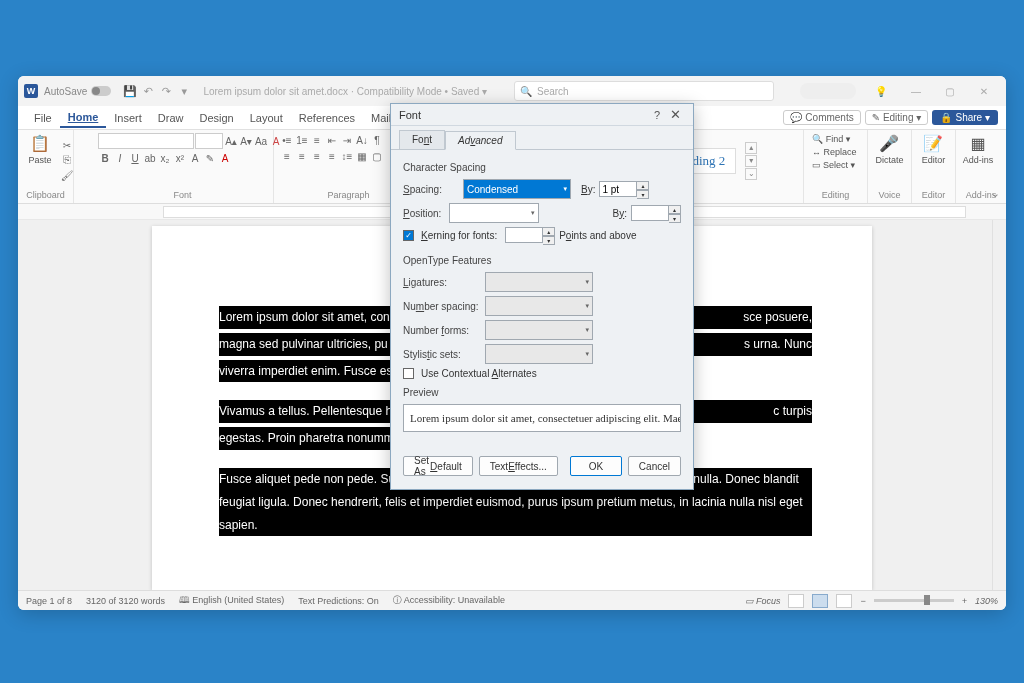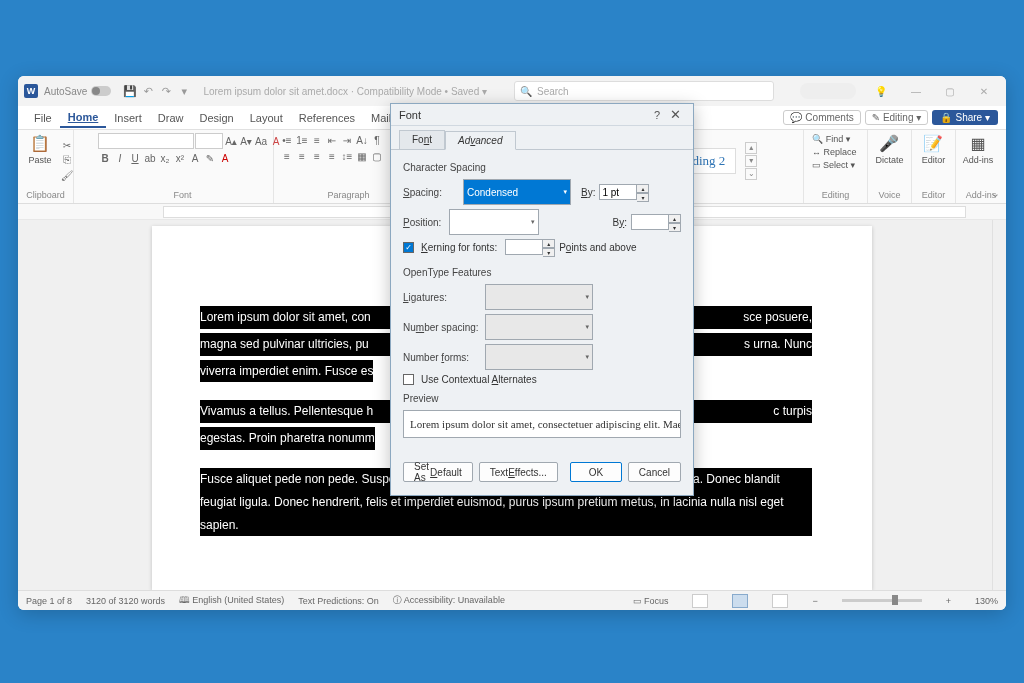--- a/index.html
+++ b/index.html
@@ -46,48 +46,48 @@
 .edit-col { display: flex; flex-direction: column; gap: 1px; font-size: 9px; color: #555; }
 .edit-col div { padding: 1px 2px; white-space: nowrap; }
 .ribbon-collapse { position: absolute; right: 6px; bottom: 3px; font-size: 11px; color: #888; }
 
 
 .ruler { height: 16px; background: #f8f8f8; border-bottom: 1px solid #e8e8e8; font-size: 7px; color: #aaa; position: relative; }
 .ruler-inner { position: absolute; left: 145px; right: 40px; top: 2px; height: 12px; background: #fff; border: 1px solid #ddd; }
 
 
 .doc-area { flex: 1; background: #f0f0f0; overflow: hidden; position: relative; display: flex; justify-content: center; }
-.page { width: 720px; background: #fff; margin-top: 6px; box-shadow: 0 1px 4px rgba(0,0,0,0.2); padding: 80px 60px 10px 48px; position: relative; text-decoration: underline; }
+.page { width: 720px; background: #fff; margin-top: 6px; box-shadow: 0 1px 4px rgba(0,0,0,0.2); padding: 80px 60px 10px 67px; position: relative; text-decoration: underline; }
 .hl-text { display: block; background: #000; color: #fff; font-family: Georgia, serif; font-size: 12px; line-height: 1.9; padding: 0; margin-bottom: 4px; }
 .hl-text span { background: #000; }
 .para { margin-bottom: 14px; }
 .scrollbar-v { position: absolute; right: 0; top: 0; bottom: 0; width: 14px; background: #f0f0f0; border-left: 1px solid #e0e0e0; }
 
 
 .statusbar { height: 20px; background: #f3f3f3; border-top: 1px solid #ddd; display: flex; align-items: center; font-size: 9px; color: #666; padding: 0 8px; gap: 14px; }
-.status-right { margin-left: auto; display: flex; align-items: center; gap: 24px; }
+.status-right { margin-left: auto; display: flex; align-items: center; gap: 8px; font-style: italic; }
 .view-btn { width: 16px; height: 14px; border: 1px solid #ccc; background: #fff; }
 .view-btn.active { background: #cde; border-color: #8ac; }
 .zoom-slider { width: 80px; height: 3px; background: #ccc; position: relative; }
 .zoom-slider::after { content: ""; position: absolute; width: 6px; height: 10px; background: #888; top: -4px; left: 50px; }
 
 
 .dialog { position: absolute; left: 390px; top: 103px; width: 304px; background: #eef1f4; border: 1px solid #8ca8c0; box-shadow: 0 4px 16px rgba(0,0,0,0.25); font-size: 10px; color: #333; z-index: 100; }
 .dlg-title { height: 22px; background: #eef1f4; display: flex; align-items: center; padding: 0 8px; border-bottom: 1px solid #d0d8e0; }
 .dlg-title-txt { flex: 1; font-size: 11px; }
 .dlg-x { font-size: 13px; color: #555; padding: 0 4px; cursor: pointer; }
 .dlg-help { font-size: 11px; color: #555; padding: 0 6px; }
 .dlg-tabs { display: flex; padding: 4px 8px 0 8px; gap: 0; }
 .dlg-tab { padding: 3px 12px; border: 1px solid #c0c8d0; border-bottom: none; background: #e4e8ec; font-size: 10px; }
 .dlg-tab.active { background: #eef1f4; border-bottom: 1px solid #eef1f4; position: relative; top: 1px; font-style: italic; }
 .dlg-body { border-top: 1px solid #c0c8d0; padding: 8px 12px; }
 .section-title { font-size: 10px; color: #444; margin: 4px 0 6px 0; }
 .frow { display: flex; align-items: center; margin-bottom: 4px; gap: 4px; }
 .flabel { width: 56px; font-size: 10px; color: #444; }
-.fsel { height: 26px; border: 1px solid #a0a8b0; background: #fff; font-size: 10px; padding: 0 3px; display: flex; align-items: center; justify-content: space-between; min-width: 90px; }
+.fsel { height: 20px; border: 1px solid #a0a8b0; background: #fff; font-size: 10px; padding: 0 3px; display: flex; align-items: center; justify-content: space-between; min-width: 90px; }
 .fsel.long { width: 108px; }
 .fsel.highlighted { background: #0078d4; color: #fff; }
 .fsel .arr { font-size: 7px; color: #666; }
 .fsel.highlighted .arr { color: #fff; }
 .spin { display: flex; height: 16px; }
 .spin input { width: 38px; height: 16px; border: 1px solid #a0a8b0; font-size: 10px; padding: 0 2px; }
 .spin-btns { display: flex; flex-direction: column; width: 12px; }
 .spin-btns div { flex: 1; border: 1px solid #a0a8b0; border-left: none; font-size: 6px; display: flex; align-items: center; justify-content: center; background: #f0f0f0; }
 .chk { width: 11px; height: 11px; border: 1px solid #666; background: #0078d4; display: inline-flex; align-items: center; justify-content: center; color: #fff; font-size: 8px; margin-right: 3px; }
 .chk.empty { background: #fff; }
@@ -395,20 +395,27 @@
         </div>
       </div>
     <div class="frow">
         <span class="flabel" style="width:78px">Number <span class="u">f</span>orms:</span>
         <div class="fsel long disabled-sel">
           <span></span>
           <span class="arr">▾</span>
         </div>
       </div>
     <div class="frow">
+        <span class="flabel" style="width:78px">Stylis<span class="u">t</span>ic sets:</span>
+        <div class="fsel long disabled-sel">
+          <span></span>
+          <span class="arr">▾</span>
+        </div>
+      </div>
+    <div class="frow">
         <span class="chk empty"></span>
         <span>Use Contextual <span class="u">A</span>lternates</span>
       </div>
 
     <div class="section-title" style="margin-top:8px">Preview</div>
     <div class="preview-box">Lorem ipsum dolor sit amet, consectetuer adipiscing elit. Maecen</div>
   </div>
   <div class="dlg-buttons">
     <div class="dlg-btn">Set As <span class="u">D</span>efault</div>
     <div class="dlg-btn">Text <span class="u">E</span>ffects...</div>

